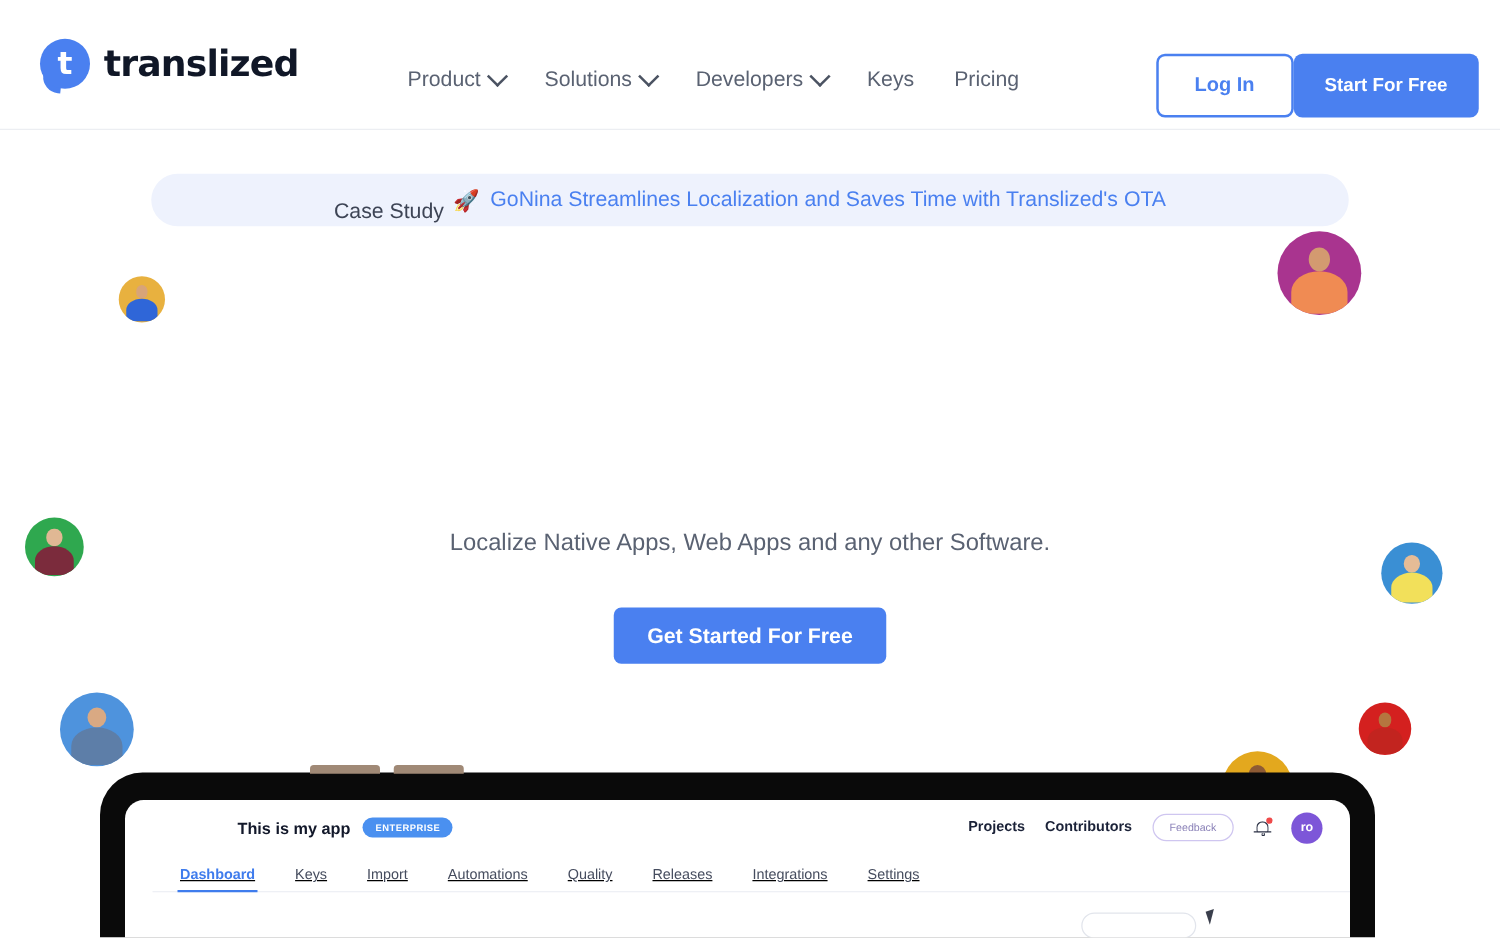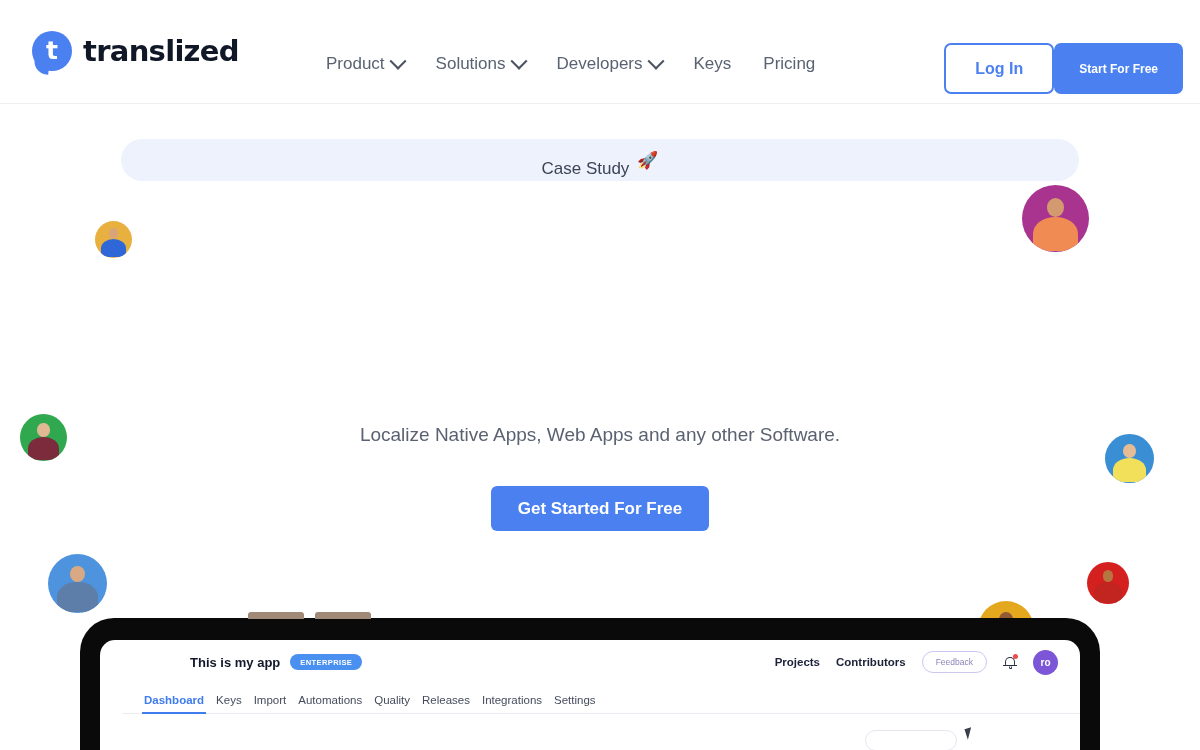--- a/index.html
+++ b/index.html
@@ -63,21 +63,21 @@
     border: 2px solid #4a80f0; border-radius: 7px;
     background: #fff; color: #4a80f0;
     font-size: 16px; font-weight: 700;
     display: flex; align-items: center; justify-content: center;
     cursor: pointer; font-family: "Liberation Sans", sans-serif;
   }
   .btn-start {
     height: 51px; padding: 0 25px;
     border: none; border-radius: 7px;
     background: #4a80f0; color: #fff;
-    font-size: 12px; font-weight: 700;
+    font-size: 15px; font-weight: 700;
     display: flex; align-items: center; justify-content: center;
     cursor: pointer; font-family: "Liberation Sans", sans-serif;
   }
 
   
   .banner {
     position: absolute; left: 121px; top: 139px;
     width: 958px; height: 42px;
     background: #eef2fd; border-radius: 21px;
     display: flex; align-items: center; justify-content: center;
@@ -176,24 +176,25 @@
     border-radius: 50%; background: #ef4a4a;
   }
   .app-avatar {
     width: 25px; height: 25px; border-radius: 50%;
     background: #7d56d8; color: #fff;
     font-size: 10px; font-weight: 700;
     display: flex; align-items: center; justify-content: center;
     cursor: pointer;
   }
   .app-tabs {
-    display: flex; align-items: flex-end; gap: 12px;
+    display: flex; align-items: flex-end; gap: 32px;
     padding: 0 22px; height: 30px;
     border-bottom: 1px solid #e9ecf2;
     margin-left: 22px;
+    text-decoration: underline;
   }
   .app-tab {
     font-size: 11.5px; color: #454c5e; padding-bottom: 7px;
     cursor: pointer; position: relative; white-space: nowrap;
   }
   .app-tab.active { color: #3f7ced; font-weight: 700; }
   .app-tab.active::after {
     content: ""; position: absolute; left: -2px; right: -2px; bottom: -1px;
     height: 2px; background: #3f7ced;
   }
@@ -251,20 +252,21 @@
 
     <div class="header-actions">
       <div class="btn-login">Log In</div>
       <div class="btn-start">Start For Free</div>
     </div>
   </div>
 
   <div class="banner">
     <span class="banner-label">Case Study</span>
     <span class="banner-emoji">🚀</span>
+    <span class="banner-link">GoNina Streamlines Localization and Saves Time with Translized's OTA</span>
   </div>
 
   <div class="hero-sub">Localize Native Apps, Web Apps and any other Software.</div>
   <div class="hero-cta">Get Started For Free</div>
 
   <div id="avatar-layer">
       <div class="avatar" style="left: 95px; top: 221px; width: 37px; height: 37px; background: rgb(232, 177, 63);">
         <div class="head" style="width: 9.62px; height: 10.36px; left: 13.69px; top: 7.4px; background: rgb(216, 164, 120);"></div>
         <div class="body" style="width: 25.16px; height: 18.5px; left: 5.92px; top: 17.76px; background: rgb(47, 102, 216);"></div>
       </div>

